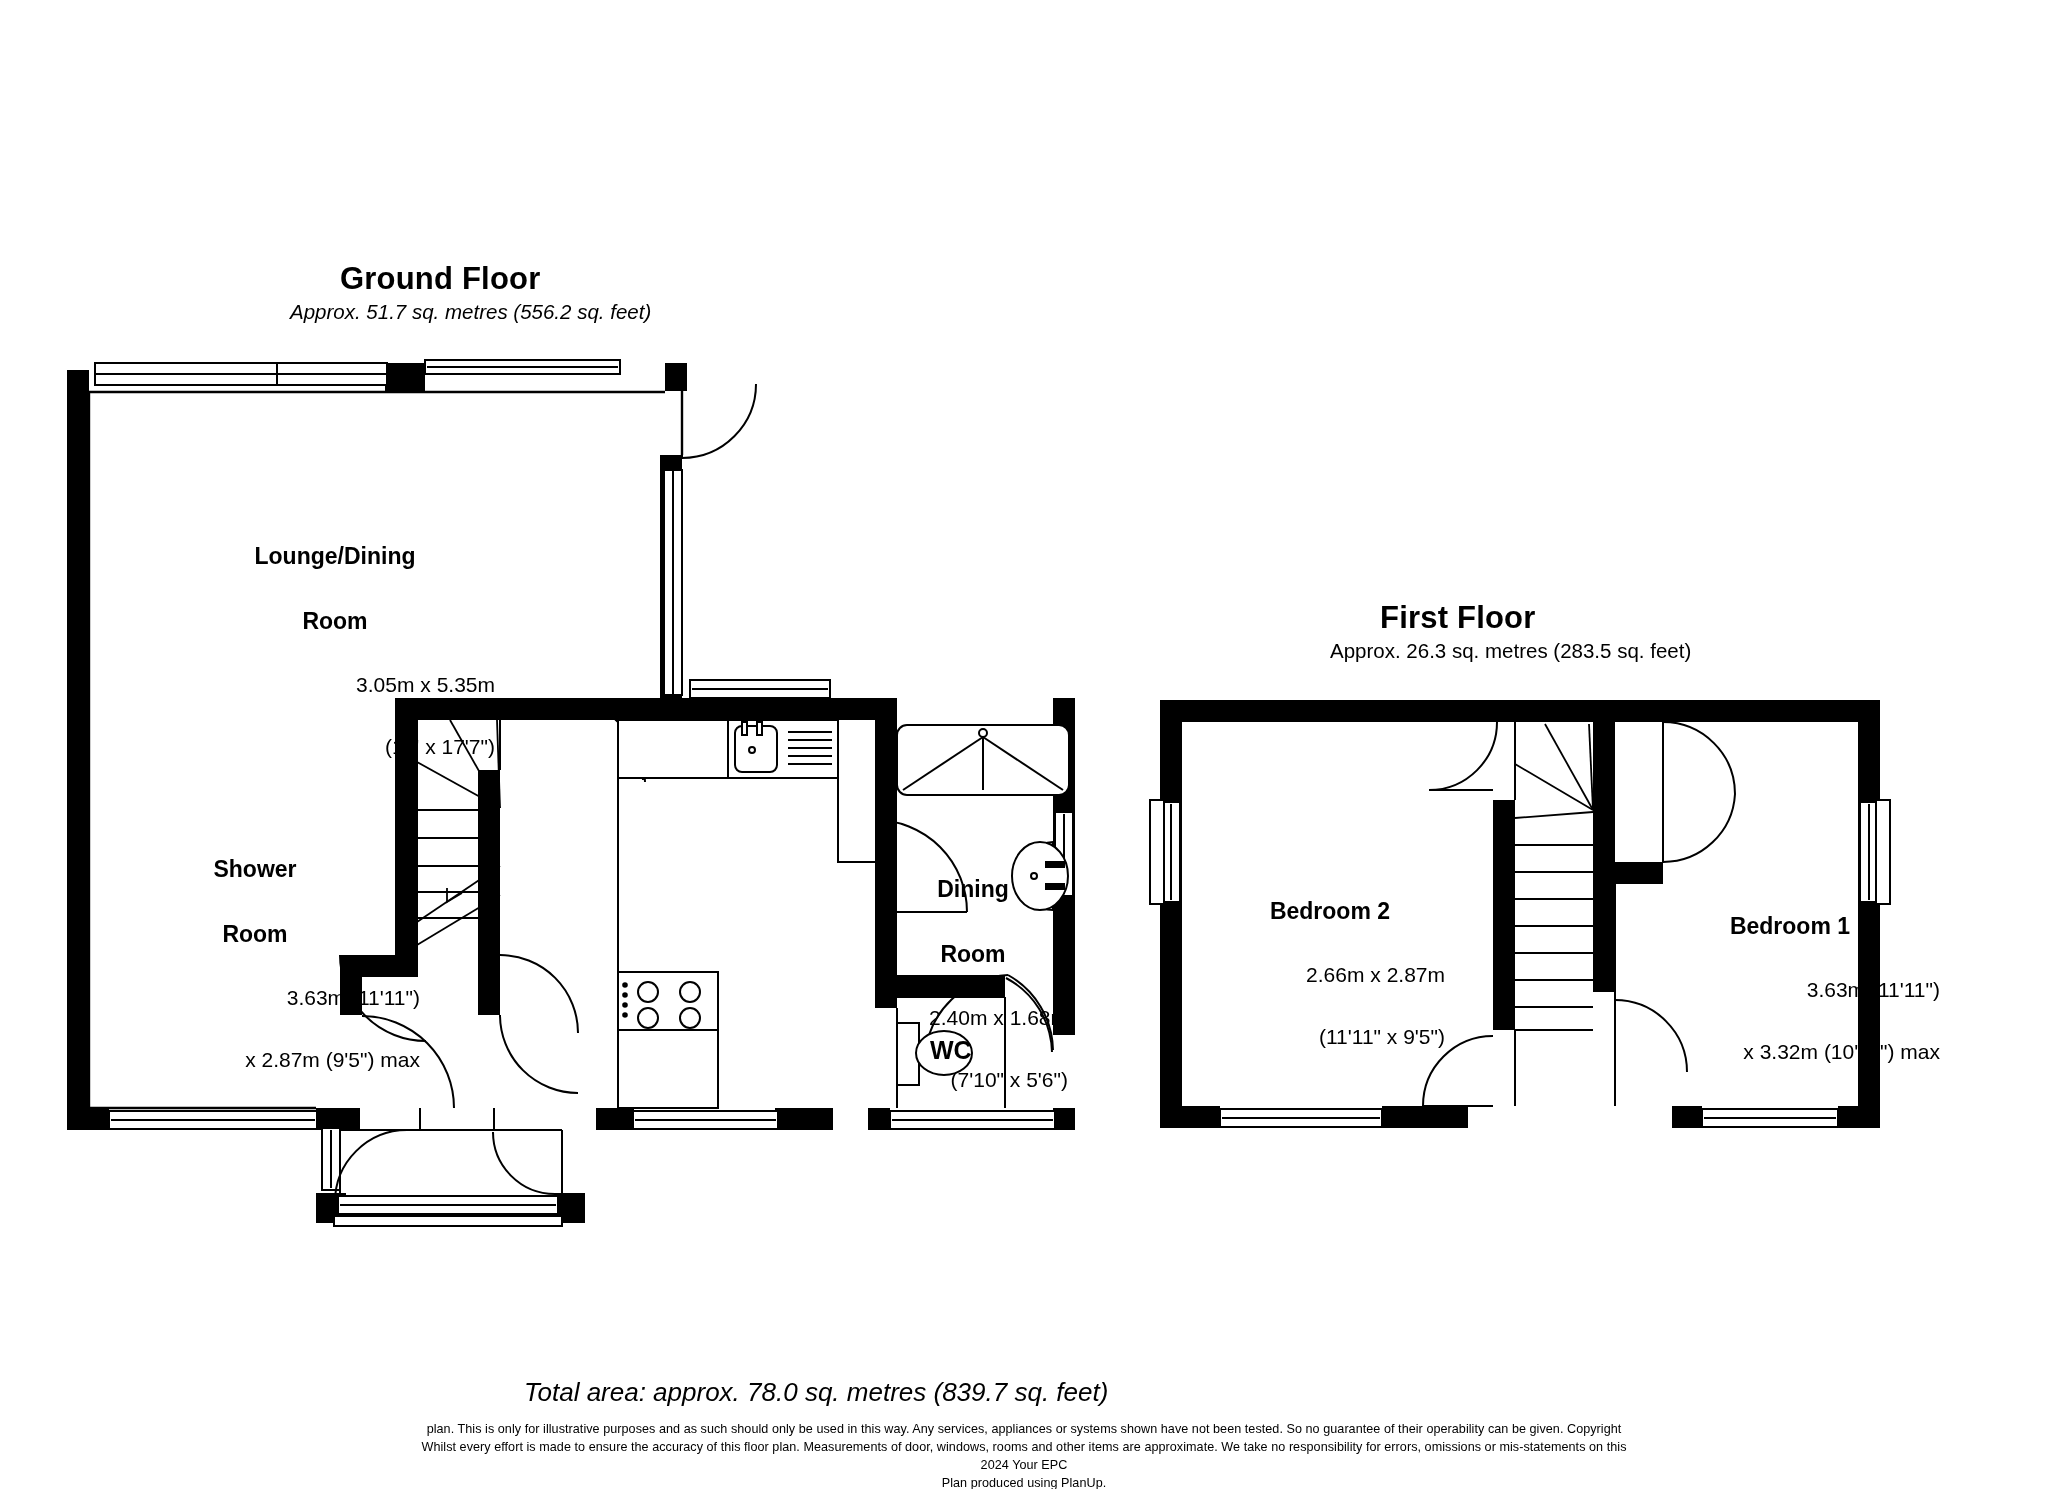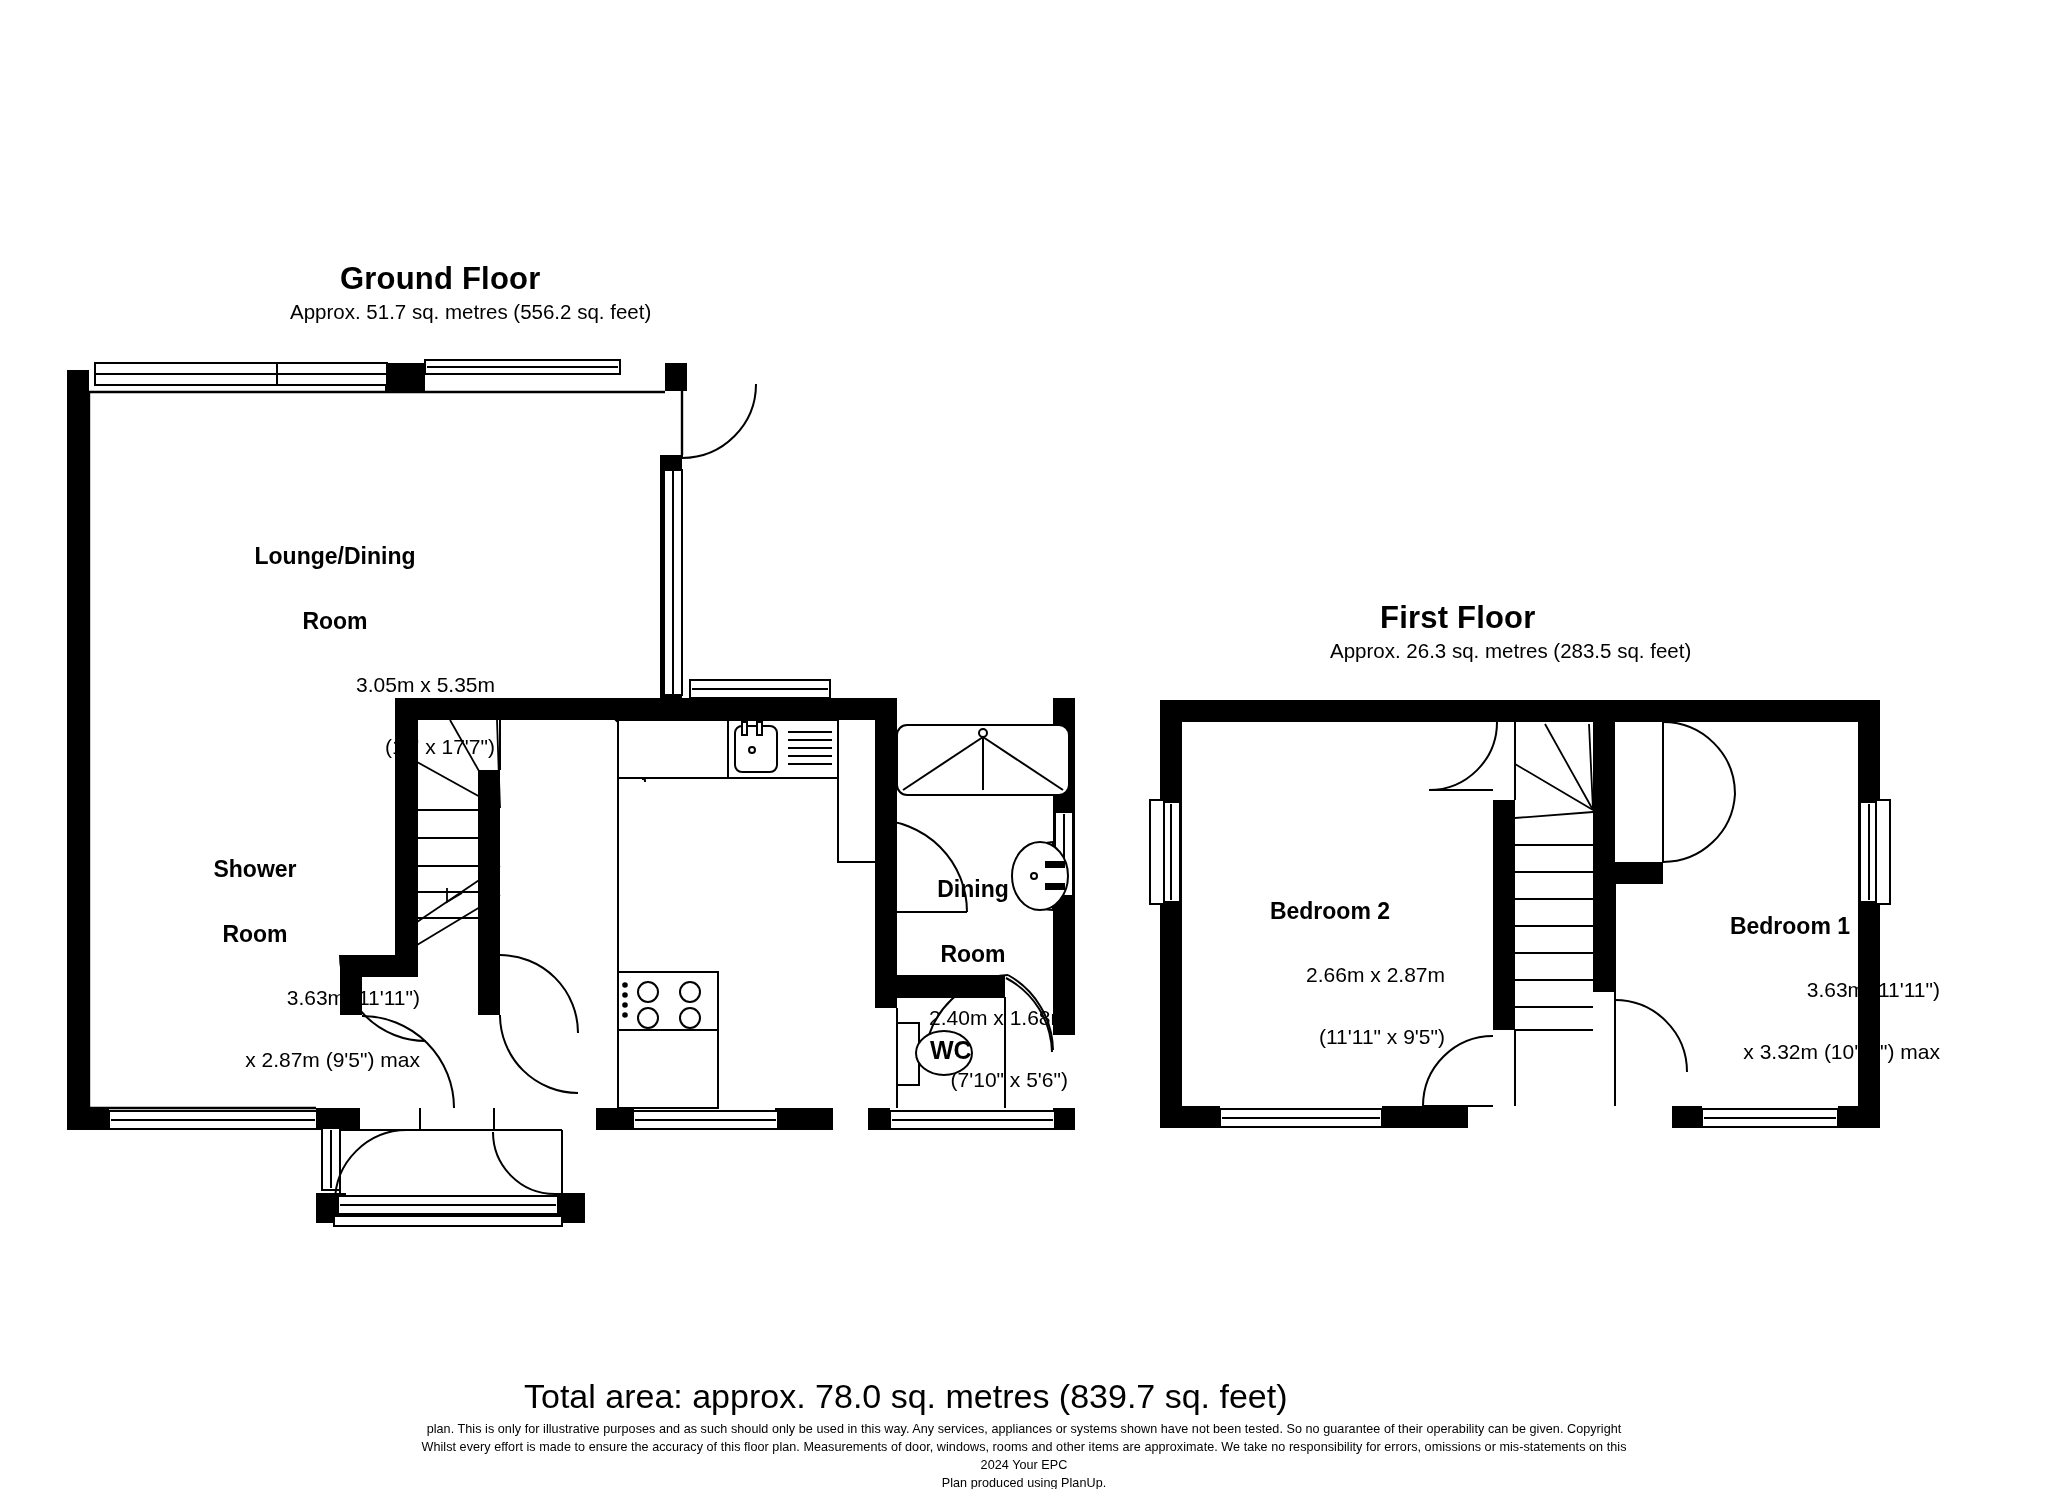--- a/index.html
+++ b/index.html
@@ -54,21 +54,22 @@
     position: absolute;
     text-align: center;
     white-space: pre;
     line-height: 1.18;
   }
   .wc-label {
     font-weight: bold;
     font-size: 25px;
   }
   .total-area {
-    font-size: 34px;
+    font-size: 26px;
+    font-style: italic;
   }
   .disclaimer {
     font-size: 12.6px;
     line-height: 1.42;
     text-align: center;
     letter-spacing: 0.05px;
   }
 </style>
 </head>
 <body>
@@ -379,21 +380,21 @@
           <line x1="1593" y1="810" x2="1545" y2="724"></line>
           <line x1="1593" y1="810" x2="1589" y2="724"></line>
           <line x1="1515" y1="818" x2="1593" y2="812"></line>
         </g>
       </g>
 
     </g>
   </svg>
 
   <div class="txt floor-title" style="left:340px; top:261px; width:420px;">Ground Floor</div>
-  <div class="txt floor-sub" style="left:290px; top:300px; width:520px;">Approx. 51.7 sq. metres (556.2 sq. feet)</div>
+  <div class="txt floor-sub" style="left:290px; top:300px; width:520px;font-style:italic;">Approx. 51.7 sq. metres (556.2 sq. feet)</div>
 
   <div class="txt floor-title" style="left:1380px; top:600px; width:400px;">First Floor</div>
   <div class="txt floor-sub" style="left:1330px; top:639px; width:500px;">Approx. 26.3 sq. metres (283.5 sq. feet)</div>
 
   <div class="room-label-block" style="left:175px; top:505px; width:320px;">
     <div class="room-name">Lounge/Dining</div>
     <div class="room-name">Room</div>
     <div class="room-dims">3.05m x 5.35m</div>
     <div class="room-dims">(10' x 17'7")</div>
   </div>

